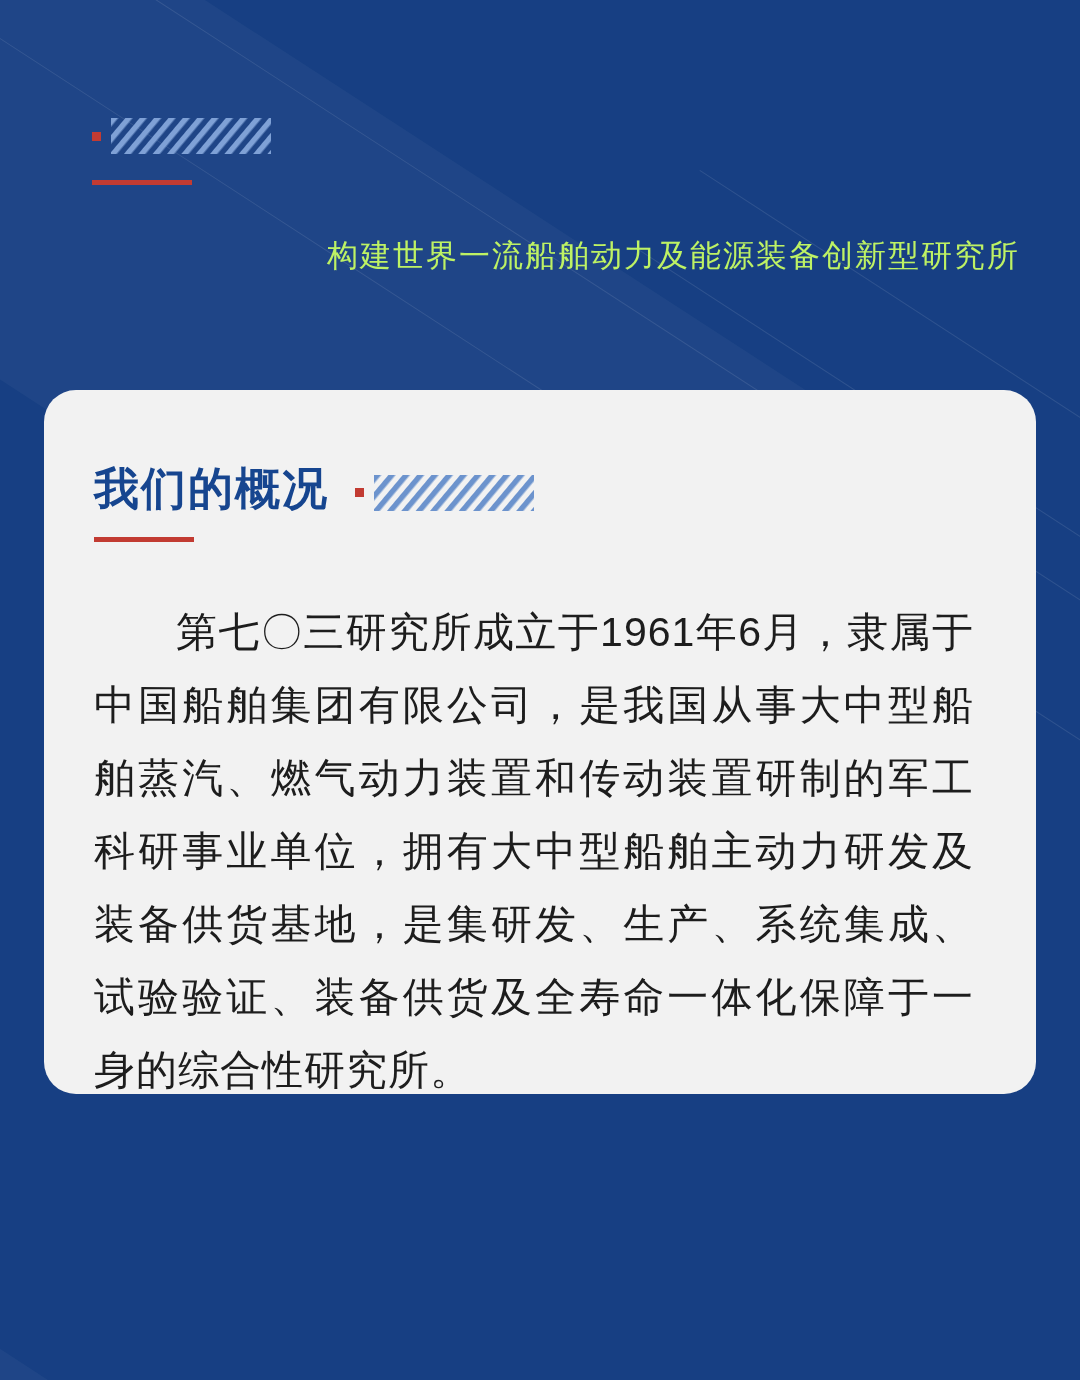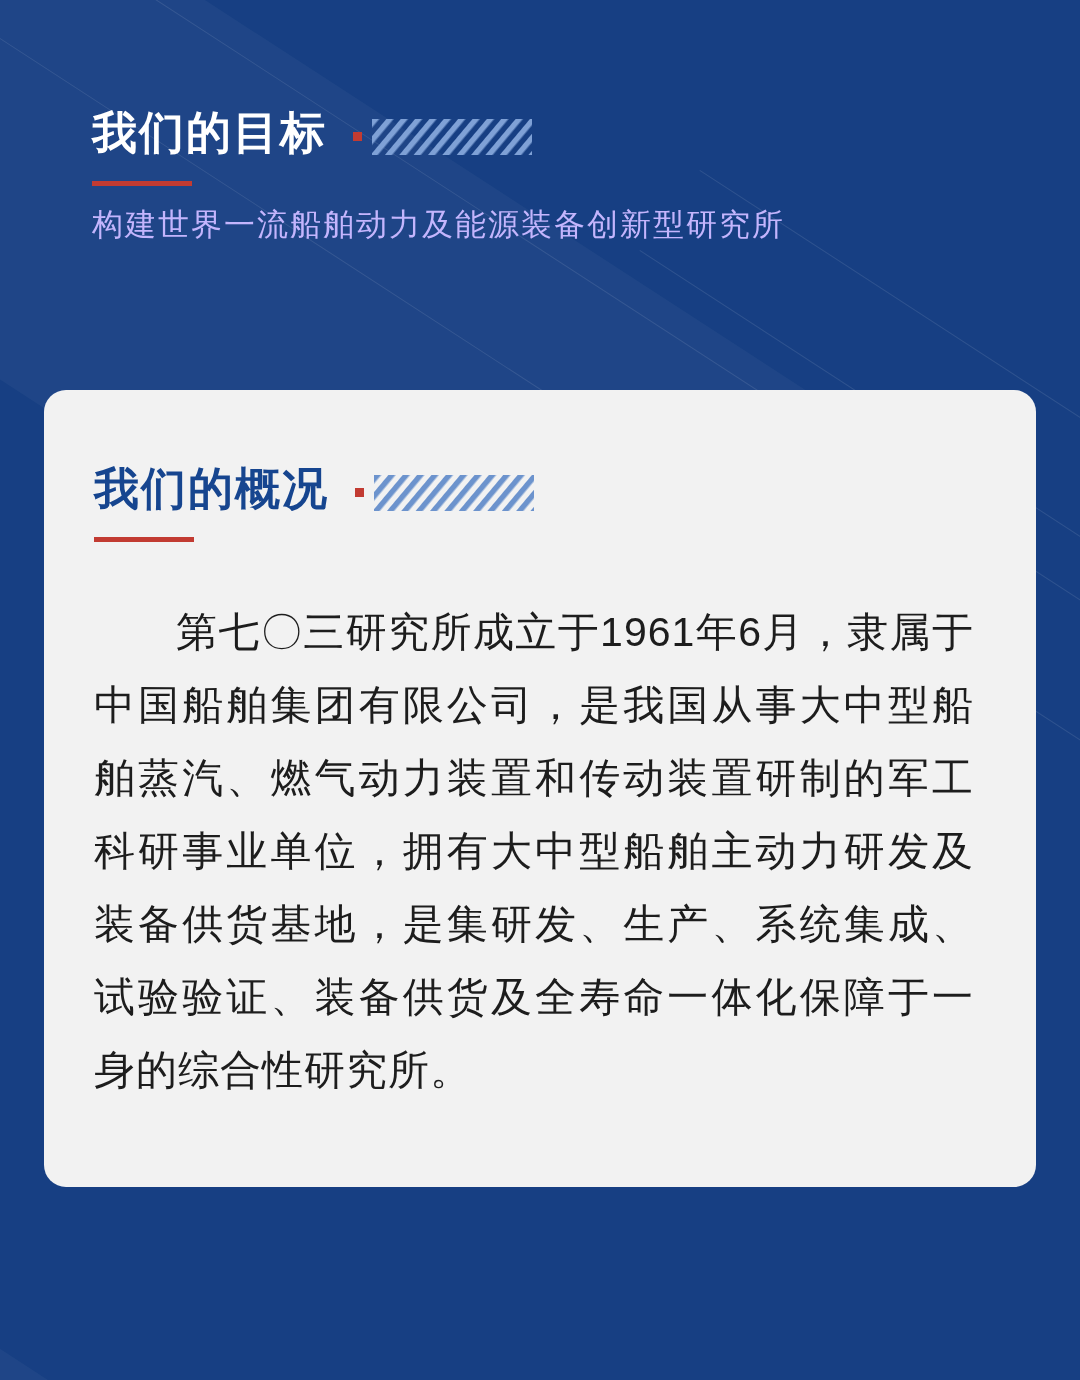--- a/index.html
+++ b/index.html
@@ -87,36 +87,37 @@
   .goal {
     position: absolute;
     top: 110px;
     left: 92px;
     right: 60px;
   }
   .goal .heading-text { color: #ffffff; }
   .goal .hatch-dot { background: #c23b32; }
   .goal .rule { background: #c23b32; }
   .goal-sub {
-    margin-top: 17px;
+    margin-top: 49px;
     font-size: 31px;
-    color: #c4b5fd;
+    color: #bef264;
     letter-spacing: 2px;
     line-height: 1.4;
+    text-align: right;
   }
 
   
   .card {
     position: absolute;
     top: 390px;
     left: 44px;
     width: 992px;
-    height: 797px;
+    height: 704px;
     background: #f2f2f2;
-    border-radius: 22px;
+    border-radius: 32px;
     box-sizing: border-box;
     padding: 76px 62px 40px 50px;
   }
   .card .heading-text { color: #16458f; }
   .card .hatch-dot { background: #c23b32; }
   .card .rule { background: #c23b32; }
 
   .body-text {
     margin-top: 54px;
     font-size: 41px;
@@ -139,21 +140,20 @@
   <div class="diag d1"></div>
   <div class="diag d2"></div>
   <div class="diag d3"></div>
   <div class="diag d4"></div>
   <div class="diag d5"></div>
   <div class="diag d6"></div>
 </div>
 
 <section class="goal">
   <div class="heading-row">
-    <div class="heading-text">我们的目标</div>
     <div class="hatch-wrap">
       <span class="hatch-dot"></span>
       <svg class="hatch" viewBox="0 0 160 36" preserveAspectRatio="none">
         <defs>
           <pattern id="hatchGoal" width="11" height="11" patternTransform="rotate(40)" patternUnits="userSpaceOnUse">
             <rect width="5.5" height="11" fill="#7fa1d6"></rect>
           </pattern>
         </defs>
         <rect width="160" height="36" fill="url(#hatchGoal)"></rect>
       </svg>

